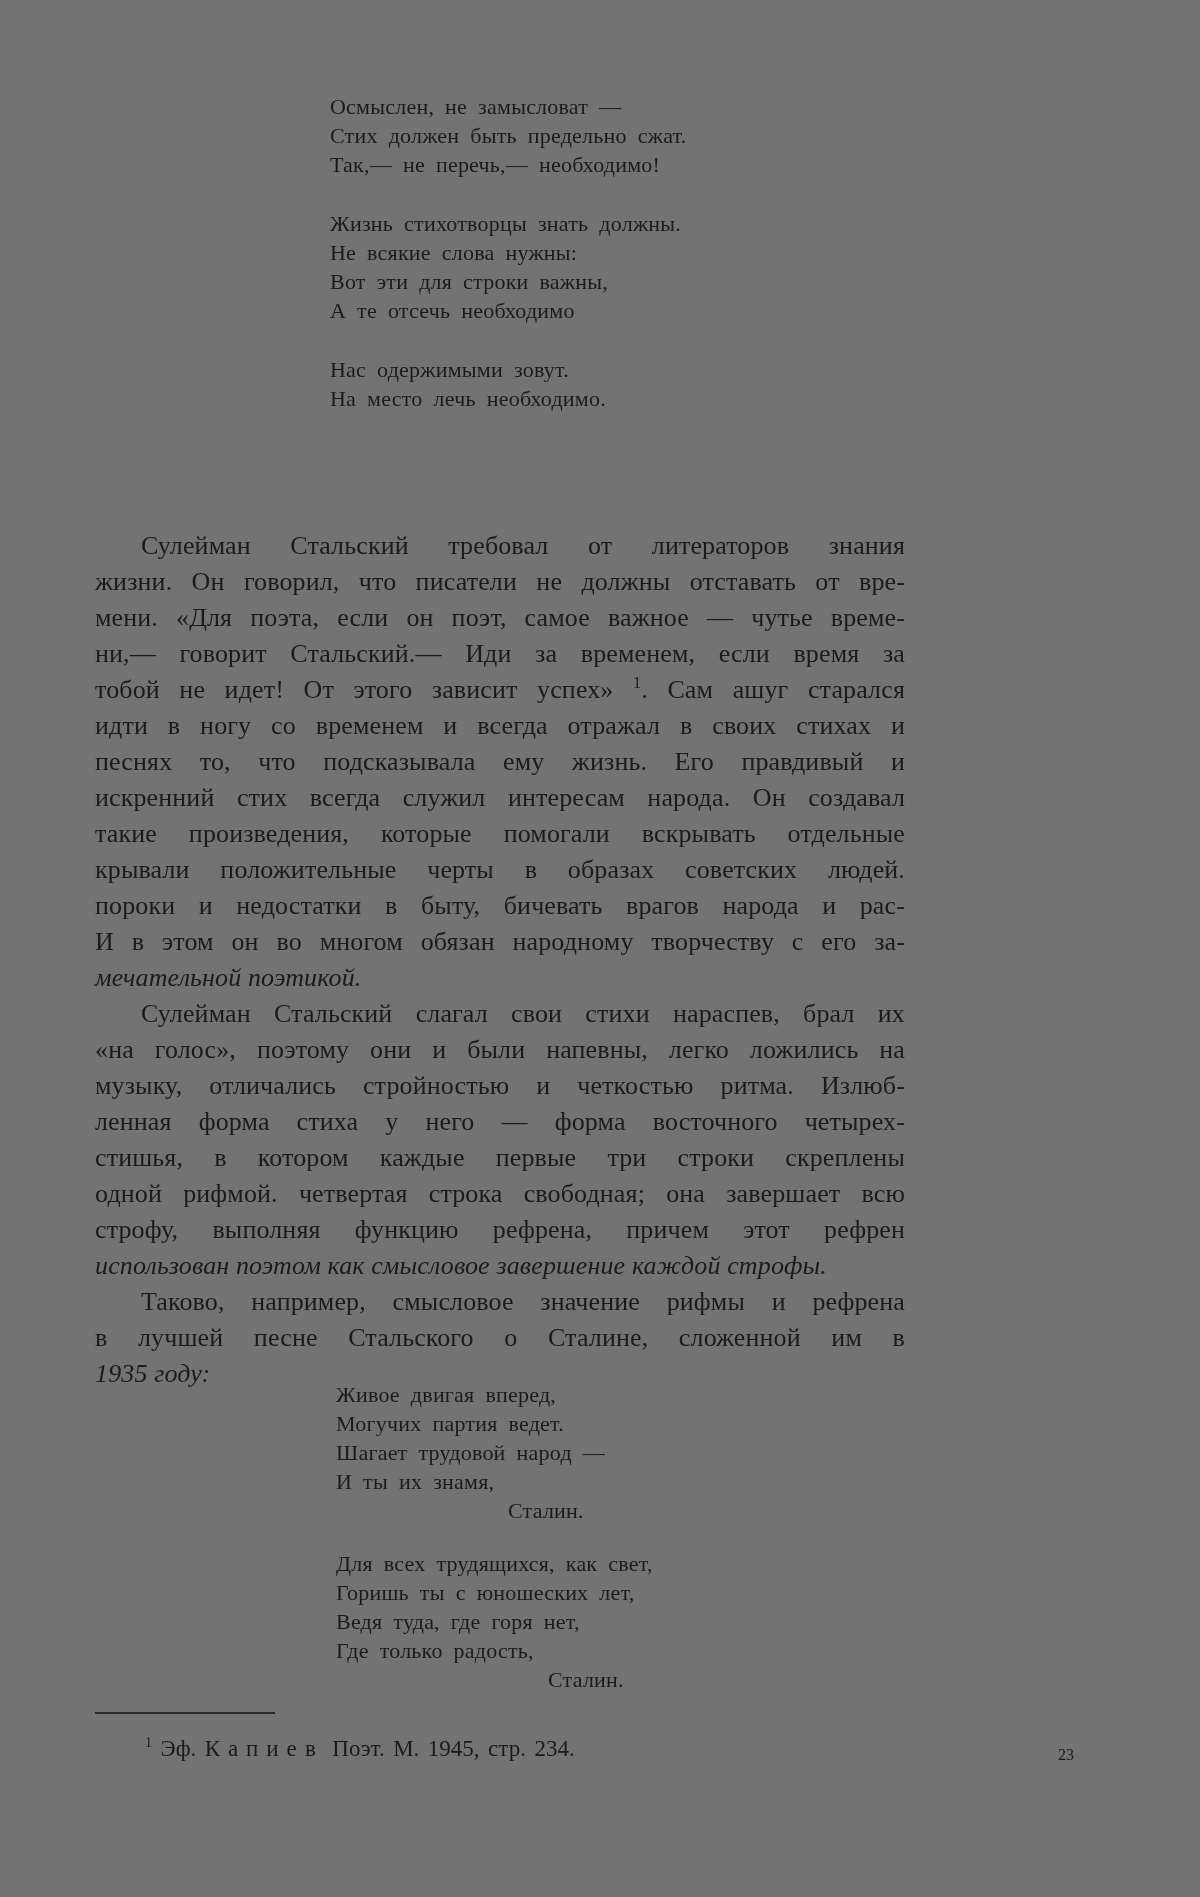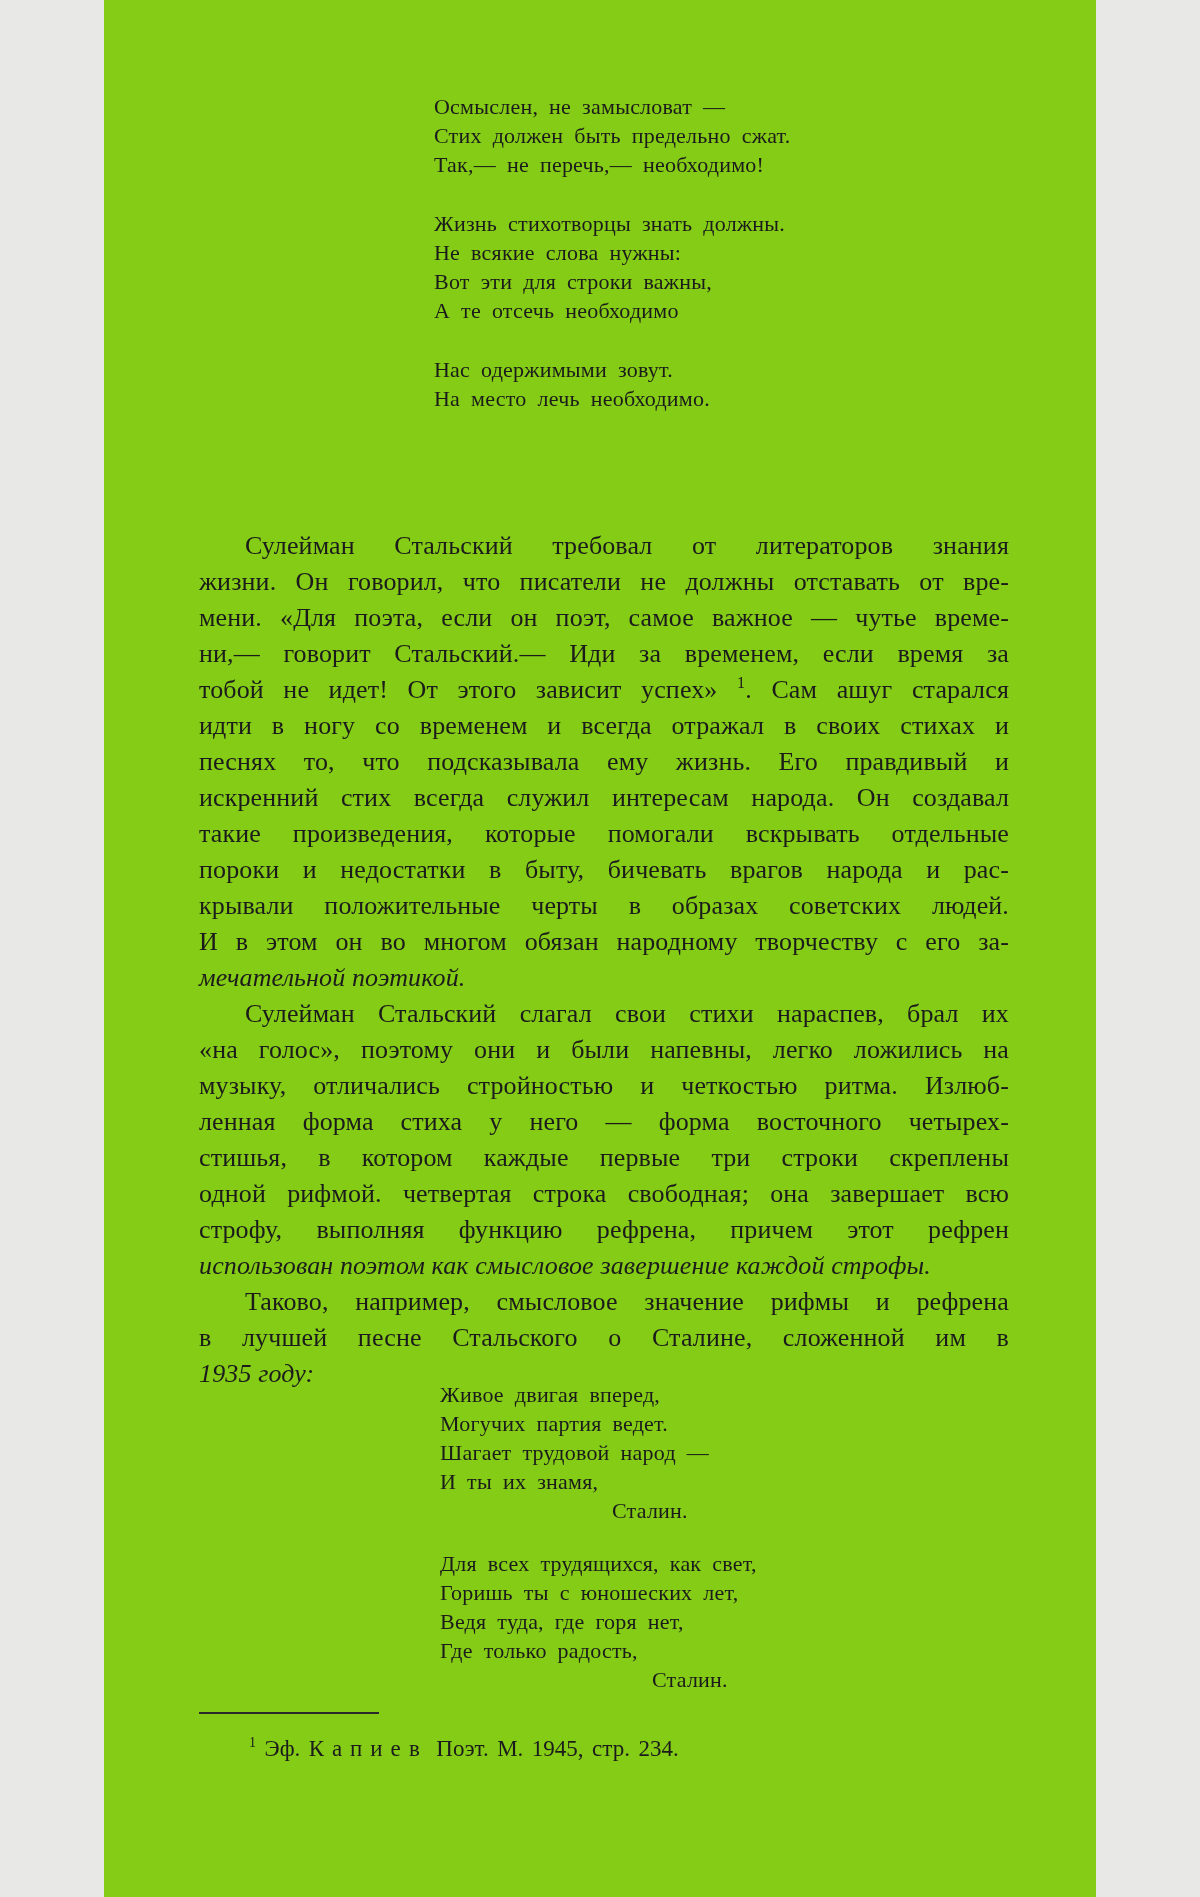--- a/index.html
+++ b/index.html
@@ -1,21 +1,21 @@
 <!DOCTYPE html>
 <html><head>
 <meta charset="utf-8">
 <style>
   html, body { margin: 0; padding: 0; background: #e8e8e6; }
   .page {
     position: relative;
-    width: 992px;
+    width: 1200px;
     height: 1897px;
     margin: 0 auto;
-    background: #84cc16;
+    background: #737373;
     color: #1b1b1b;
     font-family: "Liberation Serif", "DejaVu Serif", serif;
     overflow: hidden;
   }
   
   .poem { position: absolute; left: 330px; }
   .poem1 { top: 92px; }
   .poem2 { top: 1380px; }
   .stanza { margin-bottom: 30px; }
   .poem2 .stanza { margin-bottom: 24px; margin-left: 6px; }
@@ -68,21 +68,21 @@
     text-indent: 50px;
     word-spacing: 0.12em;
   }
   .footnote .supref { font-size: 14px; }
   .spaced { letter-spacing: 0.35em; }
   
   .pagenum {
     position: absolute;
     top: 1746px;
     left: 1058px;
-    font-size: 32px;
+    font-size: 16px;
   }
 </style>
 </head>
 <body>
 
 <div class="page">
 
   <section class="poem poem1">
     <div class="stanza">
       <div class="vline">Осмыслен, не замысловат —</div>
@@ -105,22 +105,22 @@
 
     <div class="pline indent">Сулейман Стальский требовал от литераторов знания</div>
     <div class="pline">жизни. Он говорил, что писатели не должны отставать от вре-</div>
     <div class="pline">мени. «Для поэта, если он поэт, самое важное — чутье време-</div>
     <div class="pline">ни,— говорит Стальский.— Иди за временем, если время за</div>
     <div class="pline"><span>тобой не идет! От этого зависит успех» </span><span class="supref">1</span><span>. Сам ашуг старался</span></div>
     <div class="pline">идти в ногу со временем и всегда отражал в своих стихах и</div>
     <div class="pline">песнях то, что подсказывала ему жизнь. Его правдивый и</div>
     <div class="pline">искренний стих всегда служил интересам народа. Он создавал</div>
     <div class="pline">такие произведения, которые помогали вскрывать отдельные</div>
+    <div class="pline">крывали положительные черты в образах советских людей.</div>
     <div class="pline">пороки и недостатки в быту, бичевать врагов народа и рас-</div>
-    <div class="pline">крывали положительные черты в образах советских людей.</div>
     <div class="pline">И в этом он во многом обязан народному творчеству с его за-</div>
     <div class="pline last">мечательной поэтикой.</div>
 
     <div class="pline indent">Сулейман Стальский слагал свои стихи нараспев, брал их</div>
     <div class="pline">«на голос», поэтому они и были напевны, легко ложились на</div>
     <div class="pline">музыку, отличались стройностью и четкостью ритма. Излюб-</div>
     <div class="pline">ленная форма стиха у него — форма восточного четырех-</div>
     <div class="pline">стишья, в котором каждые первые три строки скреплены</div>
     <div class="pline">одной рифмой. четвертая строка свободная; она завершает всю</div>
     <div class="pline">строфу, выполняя функцию рефрена, причем этот рефрен</div>

